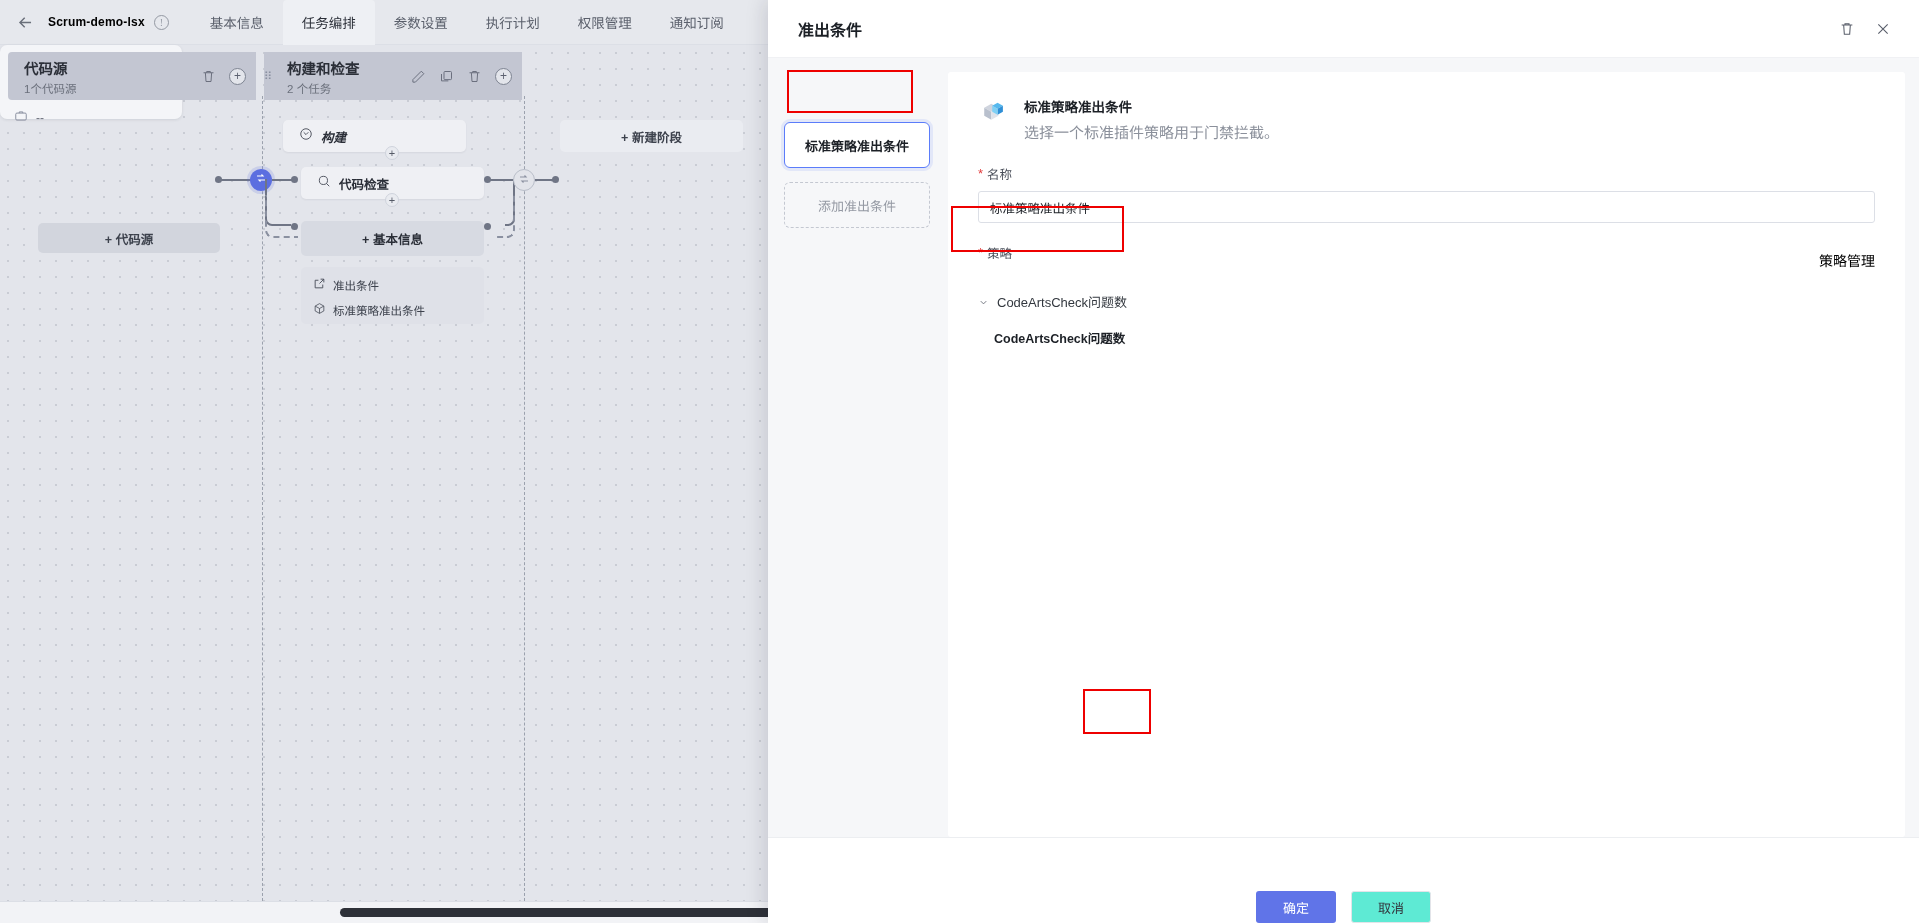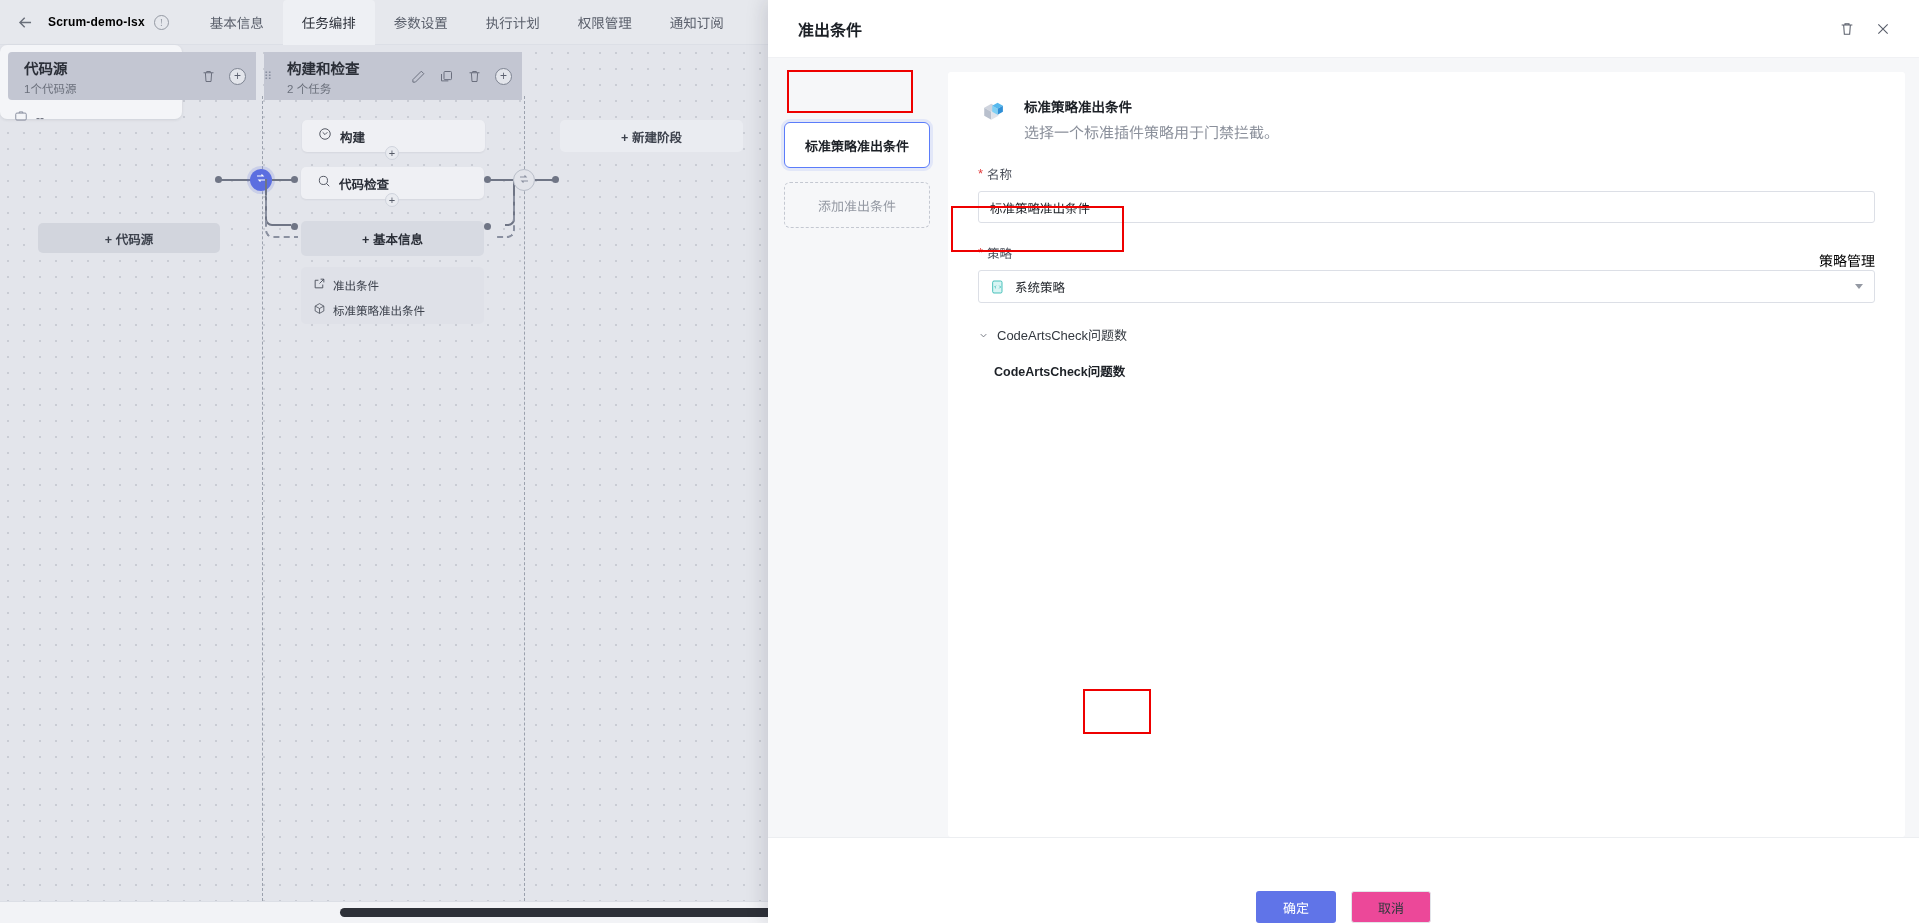--- a/index.html
+++ b/index.html
@@ -109,21 +109,21 @@
     display: flex; align-items: center; justify-content: center;
     font-size: 12.5px; color: #3d424d; font-weight: 600;
   }
   .task {
     width: 183px; height: 32px; background: #eff0f4;
     border-radius: 5px; display: flex; align-items: center;
     padding-left: 16px; gap: 8px;
     box-shadow: 0 1px 2px rgba(30,35,50,.07);
   }
   .task-label { font-size: 12.5px; font-weight: bold; color: #2b2f38; }
-  .t1 { left: 302px; top: 75px; }
+  .t1 { left: 283px; top: 75px; font-style: italic; }
   .t2 { left: 301px; top: 122px; }
   .par-task {
     left: 301px; top: 176px; width: 183px; height: 35px;
     background: #d7dae2; border-radius: 5px;
     display: flex; align-items: center; justify-content: center;
     font-size: 12.5px; font-weight: bold; color: #2b2f38;
   }
   .mini-plus {
     position: absolute; width: 14px; height: 14px;
     border-radius: 50%; background: #e9ebf0; color: #555a66;
@@ -278,21 +278,21 @@
     display: flex; align-items: flex-end; justify-content: center;
     gap: 15px; position: relative;
   }
   .btn {
     min-width: 80px; height: 32px; border-radius: 3px;
     font-size: 13px; display: flex; align-items: center; justify-content: center;
     cursor: pointer; border: 1px solid transparent;
     font-family: inherit;
   }
   .btn-primary { background: #6074e8; color: #fff; }
-  .btn-default { background: #ec4899; color: #33383f; border-color: #e2e4e9; }
+  .btn-default { background: #5eead4; color: #33383f; border-color: #e2e4e9; }
 </style>
 </head>
 <body>
 
 <div id="root">
 
   <div class="app-bg">
 
     <div class="topbar">
       <div class="back-arrow">
@@ -533,32 +533,20 @@
         </div>
 
         <div class="field-block">
           <div class="label-row">
             <div class="field-label">
               <span class="req">*</span>
               <span>策略</span>
             </div>
             <div class="link-right">策略管理</div>
           </div>
-          <div class="select-wrap">
-            <div class="select-box">
-              <span class="doc-ic">
-                <svg viewBox="0 0 24 24" width="16" height="16">
-                  <rect x="4" y="3" width="14" height="18" rx="2" fill="#d9f5f4" stroke="#2fb8b0" stroke-width="1.3"></rect>
-                  <path d="M9 10l-2 2 2 2M14 10l2 2-2 2" fill="none" stroke="#2fb8b0" stroke-width="1.2"></path>
-                </svg>
-              </span>
-              <span class="sel-text">系统策略</span>
-              <span class="caret"></span>
-            </div>
-          </div>
         </div>
 
         <div class="group-head">
           <span class="chev">
             <svg viewBox="0 0 24 24" width="11" height="11" fill="none" stroke="currentColor" stroke-width="2">
               <path d="M6 9l6 6 6-6"></path>
               </svg>
           </span>
           <span>CodeArtsCheck问题数</span>
         </div>

